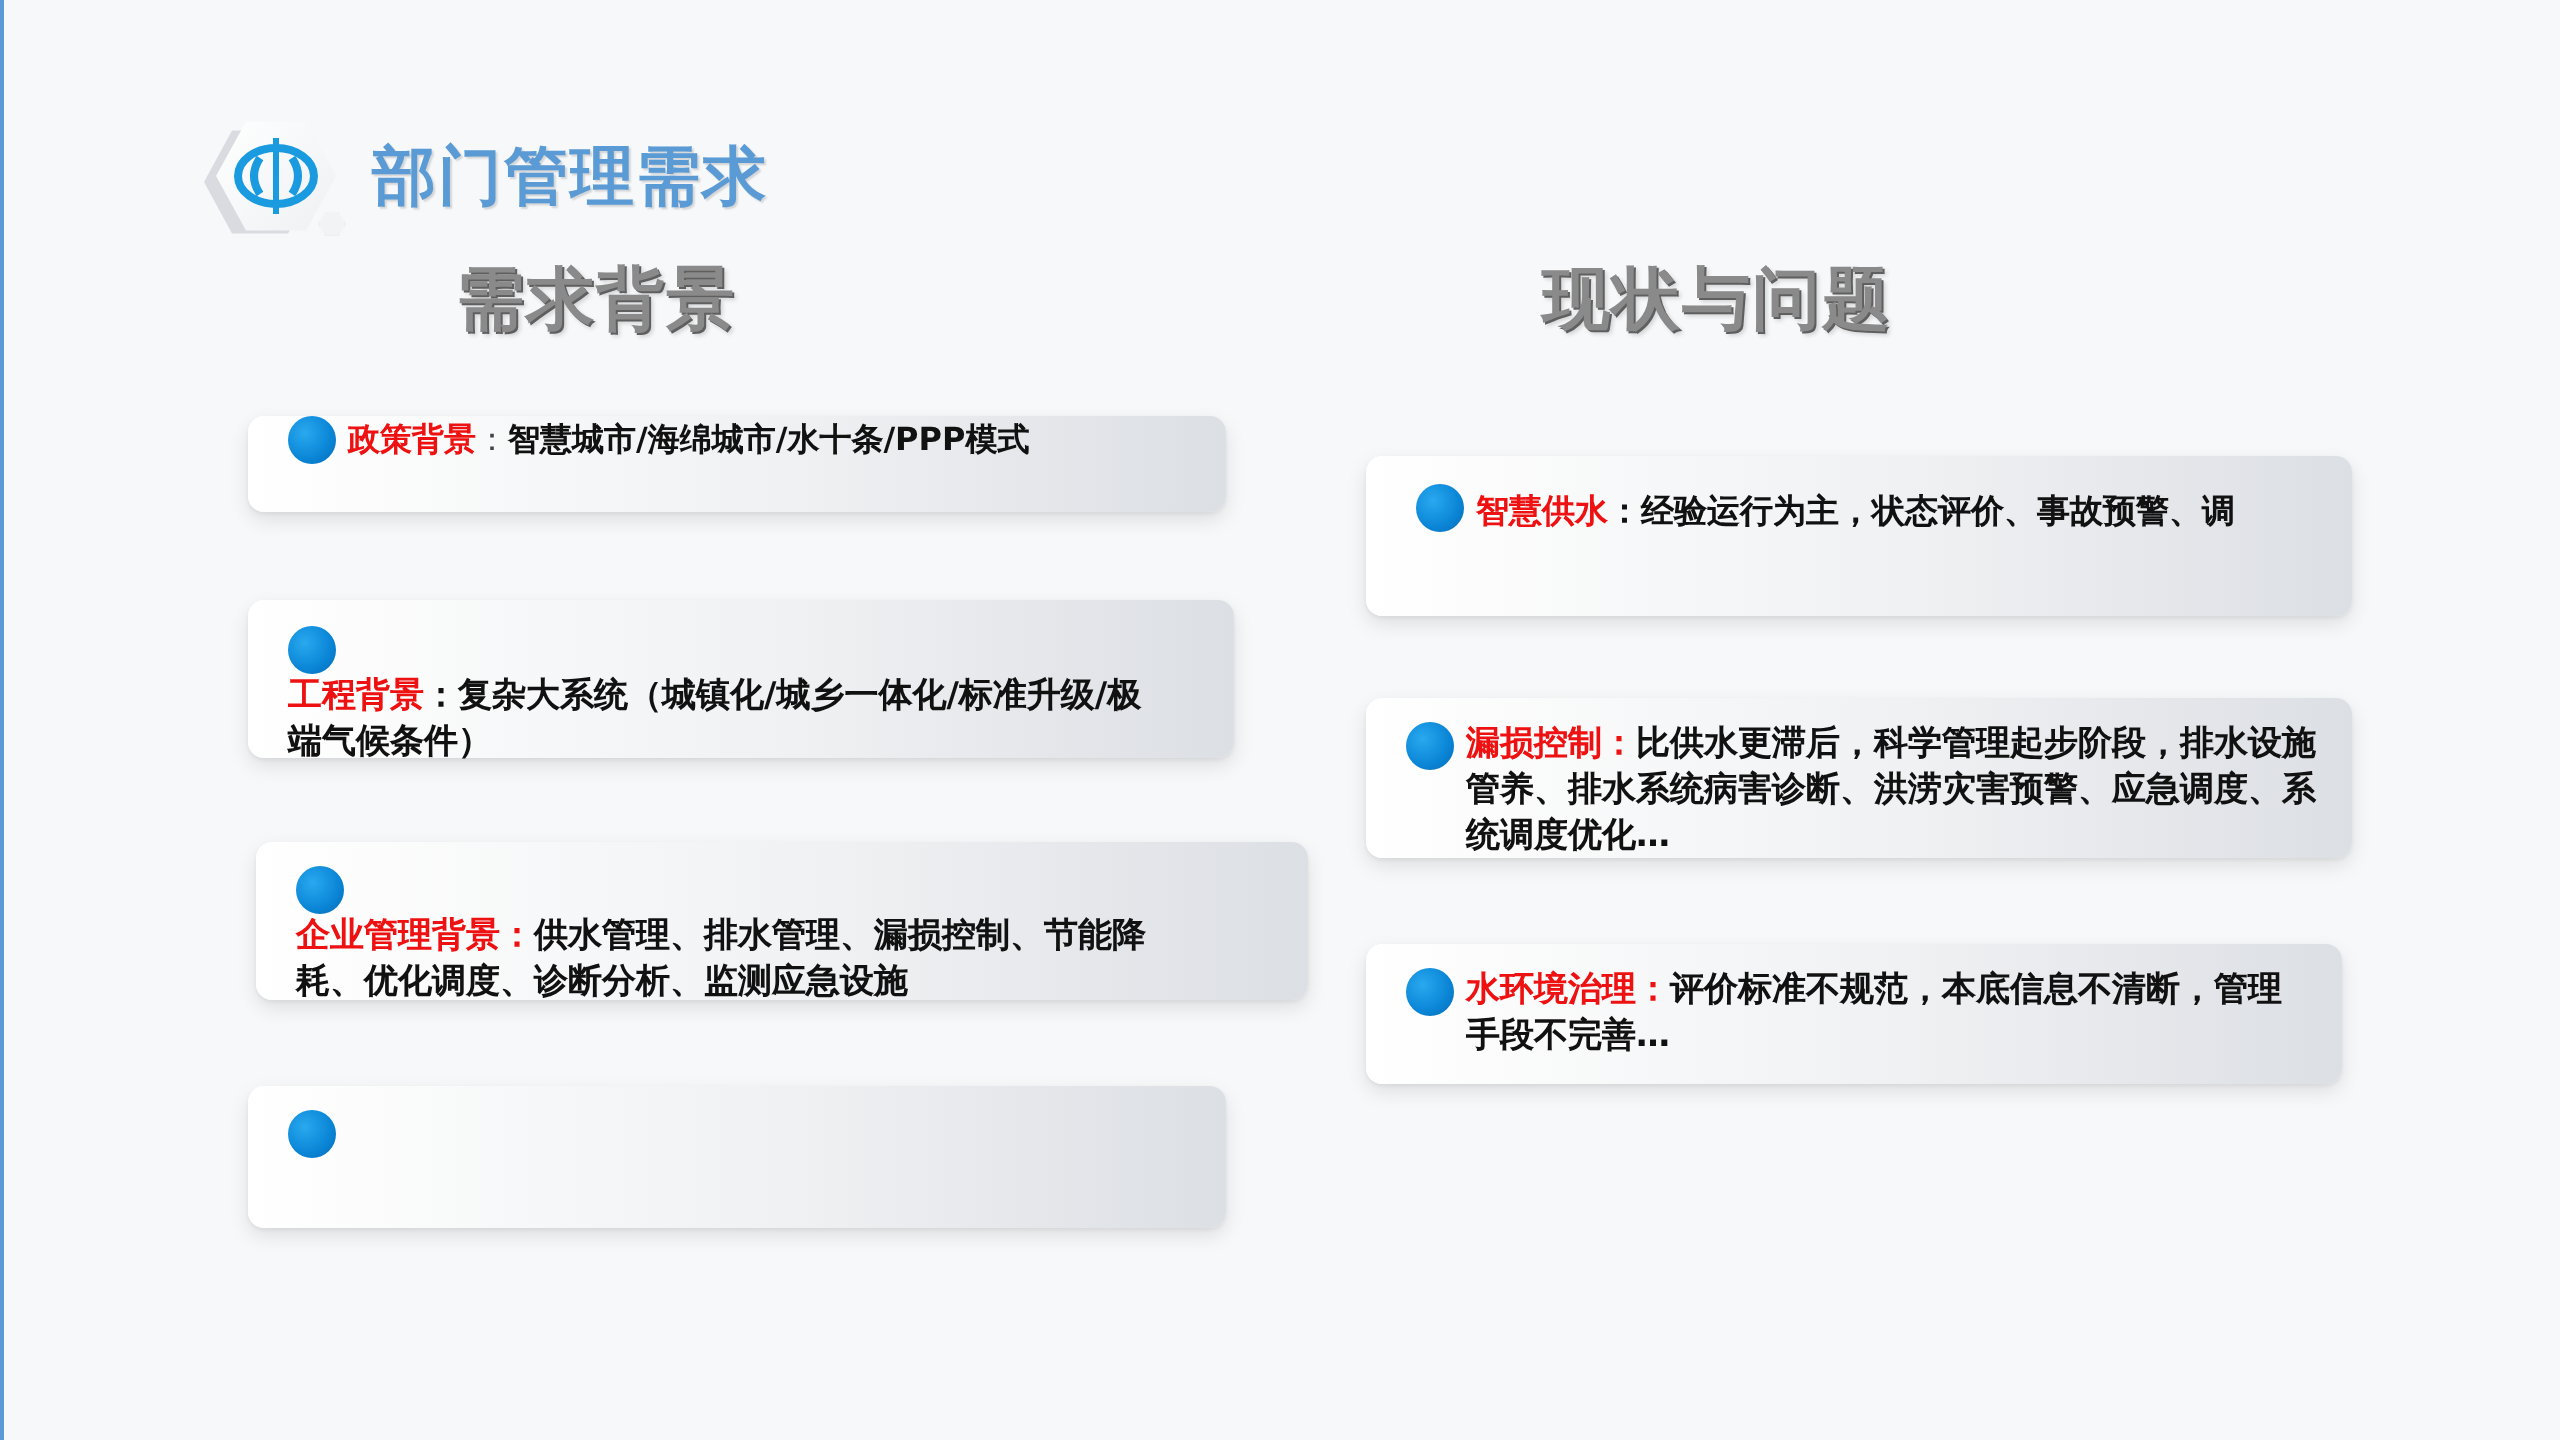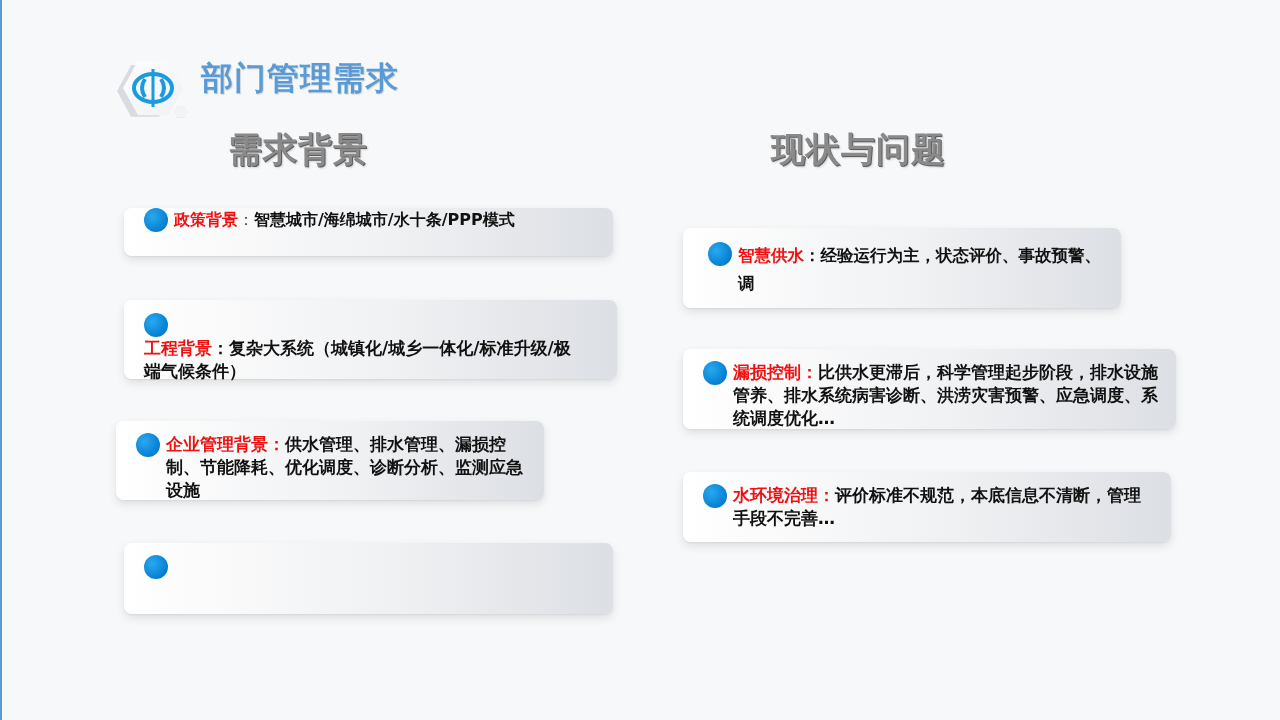--- a/index.html
+++ b/index.html
@@ -7,22 +7,22 @@
   body {
     background: #f7f8fa;
     font-family: "DejaVu Sans", "Liberation Sans", sans-serif;
     position: relative;
   }
   .left-edge {
     position: absolute; left: 0; top: 0; width: 2px; height: 720px;
     background: #5b9bd5;
   }
   .header {
-    position: absolute; left: 117px; top: 57px; height: 64px;
-    display: flex; align-items: flex-start;
+    position: absolute; left: 102px; top: 57px; height: 64px;
+    display: flex; align-items: center;
   }
   .logo-wrap { position: relative; width: 72px; height: 64px; }
   .logo-hex-back {
     position: absolute; left: 0; top: 6px; width: 56px; height: 56px;
     background: #d9dbe0;
     clip-path: polygon(25% 4%, 75% 4%, 100% 50%, 75% 96%, 25% 96%, 0% 50%);
   }
   .logo-hex {
     position: absolute; left: 6px; top: 2px; width: 60px; height: 58px;
     background: linear-gradient(135deg, #ffffff 0%, #eef0f3 100%);
@@ -100,32 +100,32 @@
   </div>
 </div>
 
 <div class="card" style="left:124px; top:300px; width:493px; height:79px; padding-top:13px;flex-direction:column;">
   <span class="bullet" style="margin-top:0;"></span>
   <div class="card-text" style="width:440px;">
     <span class="label">工程背景</span><span>：</span><span>复杂大系统（城镇化/城乡一体化/标准升级/极端气候条件）</span>
   </div>
 </div>
 
-<div class="card" style="left:116px; top:421px; width:428px; height:79px; padding-top:12px;">
+<div class="card" style="left:128px; top:421px; width:526px; height:79px; padding-top:12px;flex-direction:column;">
   <span class="bullet"></span>
   <div class="card-text" style="width:440px;">
     <span class="label">企业管理背景</span><span class="label">：</span><span>供水管理、排水管理、漏损控制、节能降耗、优化调度、诊断分析、监测应急设施</span>
   </div>
 </div>
 
 <div class="card" style="left:124px; top:543px; width:489px; height:71px; padding-top:12px;">
   <span class="bullet"></span>
 </div>
 
-<div class="card" style="left:683px; top:228px; width:438px; height:80px; padding-top:14px;padding-left:25px;">
+<div class="card" style="left:683px; top:228px; width:493px; height:80px; padding-top:14px;padding-left:25px;">
   <span class="bullet"></span>
   <div class="card-text" style="width:445px; line-height:28px; font-size:16.5px;">
     <span class="label">智慧供水</span><span>：</span><span>经验运行为主，状态评价、事故预警、调</span>
   </div>
 </div>
 
 <div class="card" style="left:683px; top:349px; width:493px; height:80px; padding-top:12px;">
   <span class="bullet"></span>
   <div class="card-text" style="width:445px;">
     <span class="label">漏损控制</span><span class="label">：</span><span>比供水更滞后，科学管理起步阶段，排水设施管养、排水系统病害诊断、洪涝灾害预警、应急调度、系统调度优化…</span>

